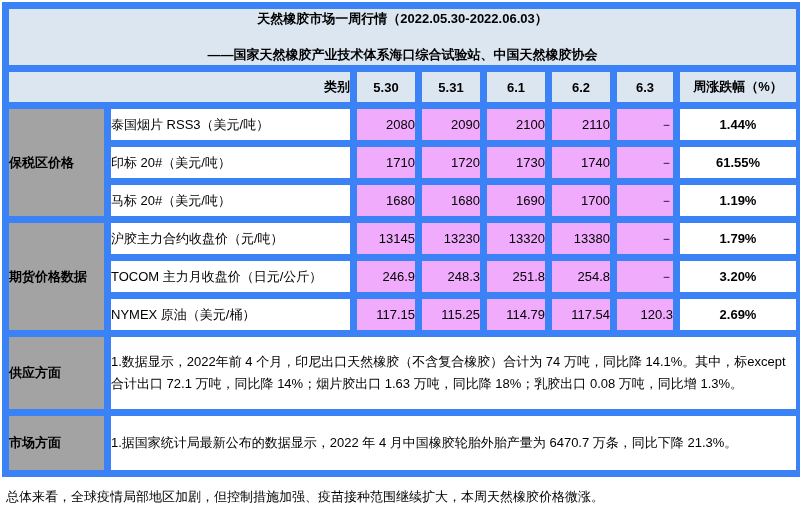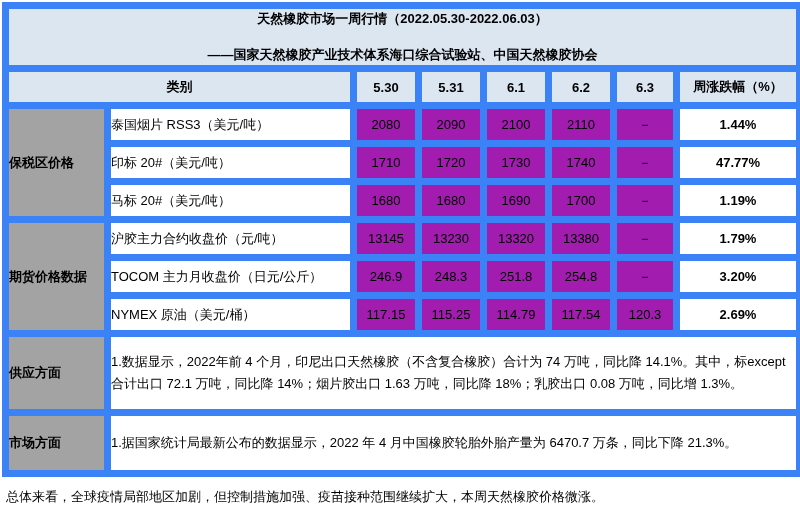--- a/index.html
+++ b/index.html
@@ -46,42 +46,42 @@
   .title-line2 { display: block; margin-top: 16px; }
 
   .hdr {
     background: #dce6f1;
     font-weight: bold;
     text-align: center;
     height: 30px;
     font-size: 13.5px;
   }
   .hdr.left {
-    text-align: center;
+    text-align: right;
   }
   .cat-cell {
     background: #a3a3a3;
     font-weight: bold;
     text-align: left;
     padding-left: 6px;
     font-size: 13.5px;
     margin-left: 12px;
   }
   .item-cell {
     background: #ffffff;
     text-align: left;
     padding-left: 6px;
     height: 31px;
     font-size: 13px;
     white-space: nowrap;
     border-radius: 8px;
   }
   .num {
-    text-align: center;
-    background: #a21caf;
+    text-align: right;
+    background: #f0abfc;
     font-size: 13px;
   }
   .chg {
     text-align: center;
     background: #ffffff;
     font-weight: bold;
     font-size: 13px;
   }
   .text-block {
     background: #ffffff;
@@ -146,21 +146,21 @@
       <td class="num">－</td>
       <td class="chg">1.44%</td>
     </tr>
     <tr>
       <td class="item-cell">印标 20#（美元/吨）</td>
       <td class="num">1710</td>
       <td class="num">1720</td>
       <td class="num">1730</td>
       <td class="num">1740</td>
       <td class="num">－</td>
-      <td class="chg">47.77%</td>
+      <td class="chg">61.55%</td>
     </tr>
     <tr>
       <td class="item-cell">马标 20#（美元/吨）</td>
       <td class="num">1680</td>
       <td class="num">1680</td>
       <td class="num">1690</td>
       <td class="num">1700</td>
       <td class="num">－</td>
       <td class="chg">1.19%</td>
     </tr>

